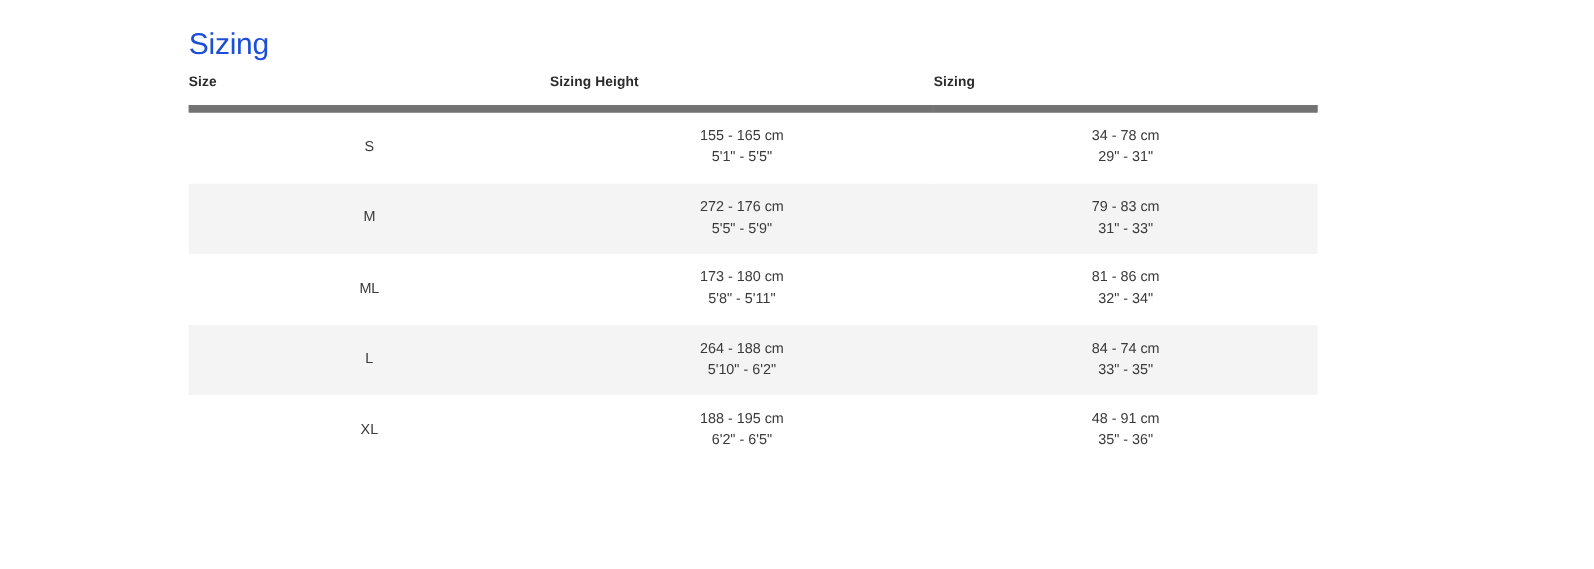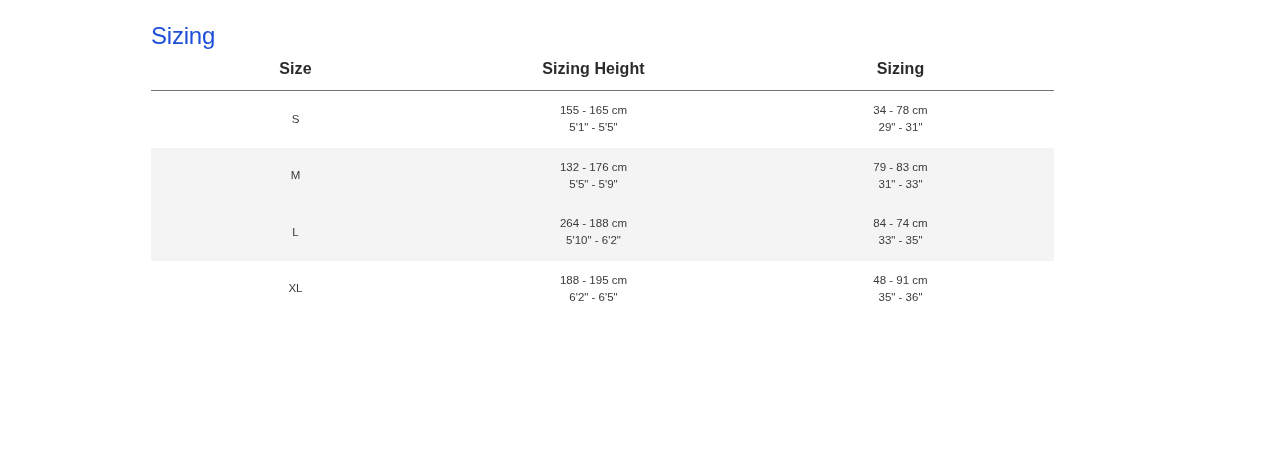--- a/index.html
+++ b/index.html
@@ -34,26 +34,26 @@
     left: 151px;
     top: 60px;
     width: 903px;
   }
   table.sizing-table {
     border-collapse: collapse;
     width: 903px;
     table-layout: fixed;
   }
   table.sizing-table thead th {
-    font-size: 16px;
+    font-size: 11px;
     font-weight: bold;
     color: #2b2b2b;
     padding: 0 0 12px 0;
-    text-align: center;
-    border-bottom: 1px solid #737373;
+    text-align: left;
+    border-bottom: 6px solid #737373;
     letter-spacing: 0.1px;
   }
   table.sizing-table tbody td {
     font-size: 11.5px;
     color: #3a3a3a;
     text-align: center;
     padding: 11px 0 11px 0;
     line-height: 1.5;
     border: none;
   }
@@ -97,26 +97,37 @@
             <span class="cell-line imperial">5'1" - 5'5"</span>
           </td>
           <td>
             <span class="cell-line metric">34 - 78 cm</span>
             <span class="cell-line imperial">29" - 31"</span>
           </td>
         </tr>
         <tr class="alt">
           <td class="size-cell">M</td>
           <td>
-            <span class="cell-line metric">132 - 176 cm</span>
+            <span class="cell-line metric">272 - 176 cm</span>
             <span class="cell-line imperial">5'5" - 5'9"</span>
           </td>
           <td>
             <span class="cell-line metric">79 - 83 cm</span>
             <span class="cell-line imperial">31" - 33"</span>
+          </td>
+        </tr>
+        <tr>
+          <td class="size-cell">ML</td>
+          <td>
+            <span class="cell-line metric">173 - 180 cm</span>
+            <span class="cell-line imperial">5'8" - 5'11"</span>
+          </td>
+          <td>
+            <span class="cell-line metric">81 - 86 cm</span>
+            <span class="cell-line imperial">32" - 34"</span>
           </td>
         </tr>
         <tr class="alt">
           <td class="size-cell">L</td>
           <td>
             <span class="cell-line metric">264 - 188 cm</span>
             <span class="cell-line imperial">5'10" - 6'2"</span>
           </td>
           <td>
             <span class="cell-line metric">84 - 74 cm</span>

